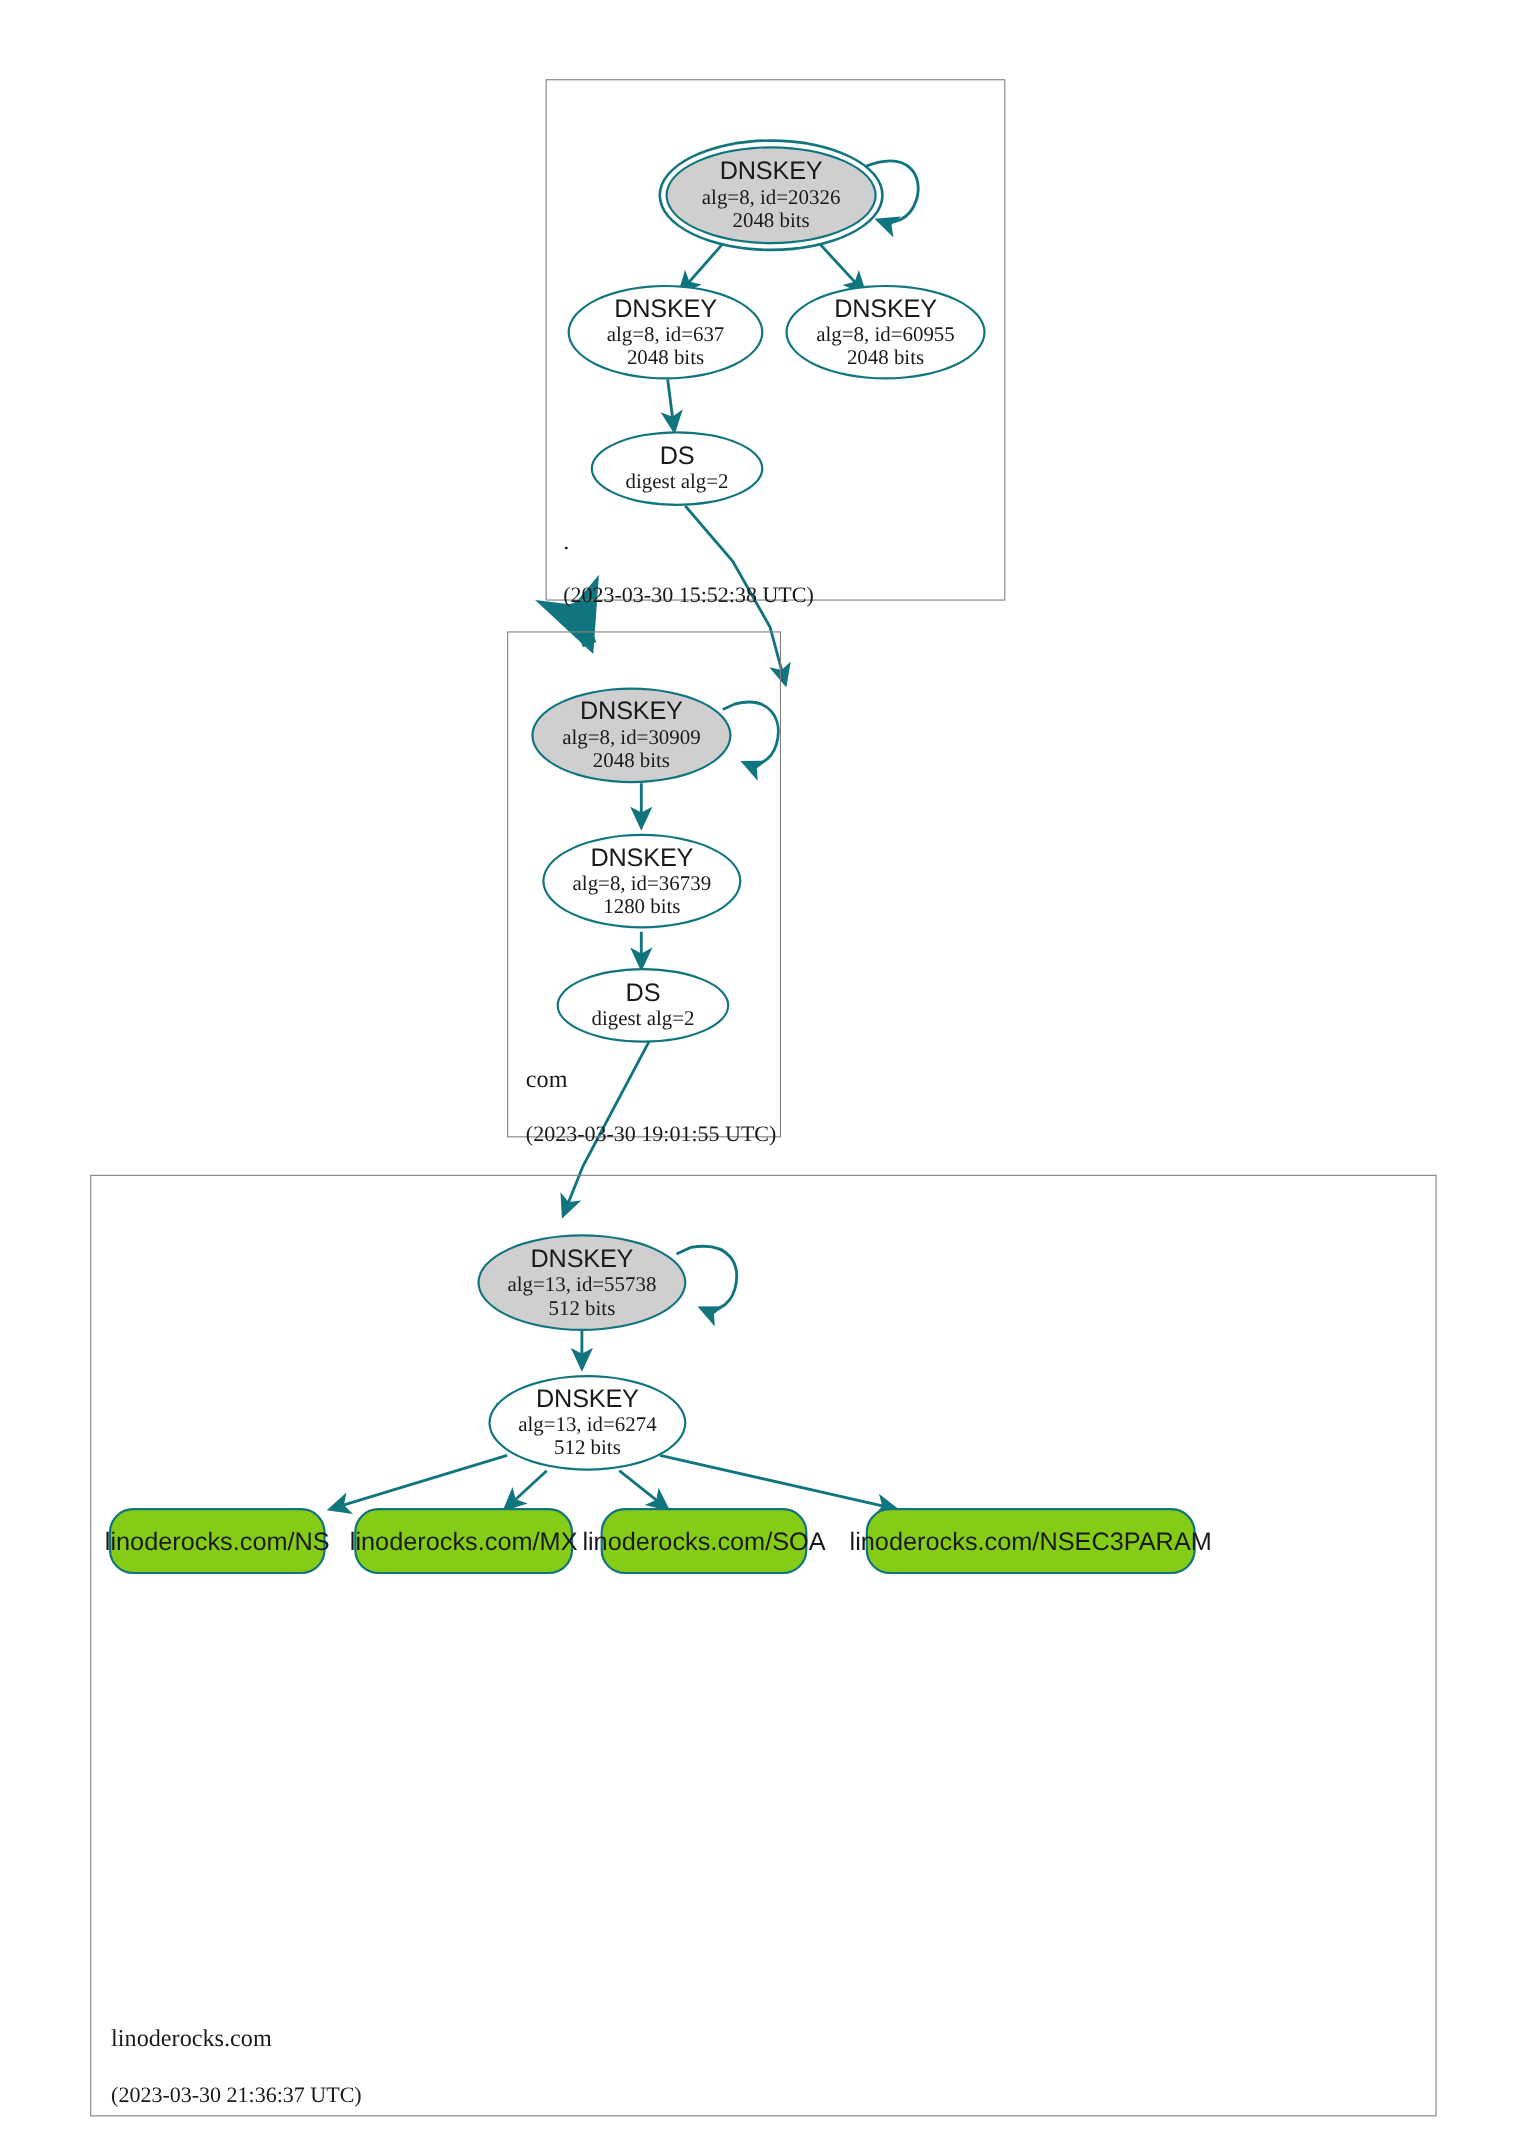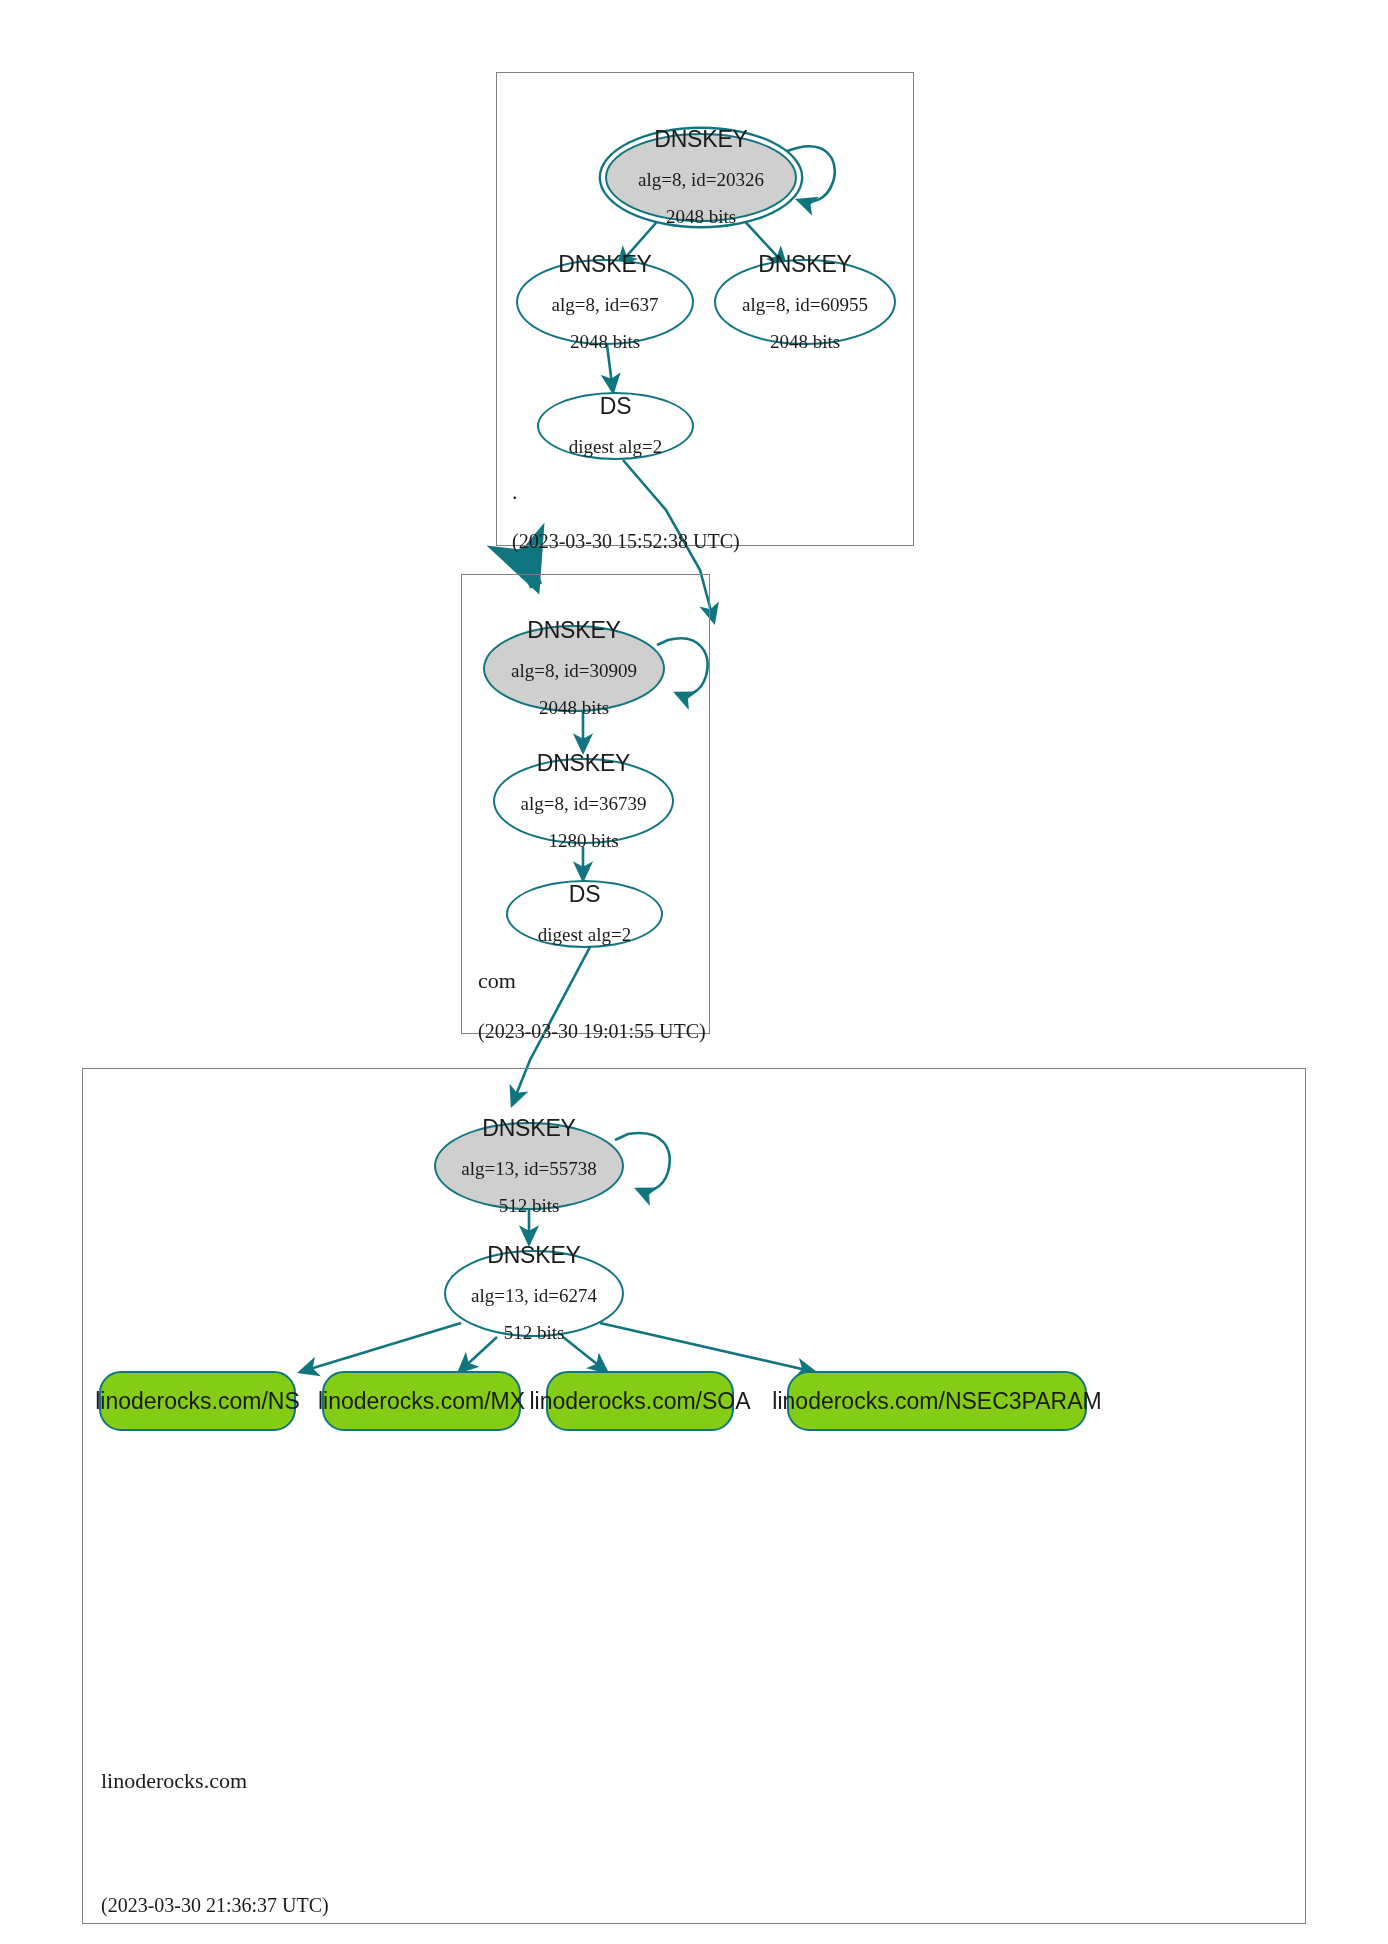--- a/index.html
+++ b/index.html
@@ -70,21 +70,20 @@
     font-family: "Liberation Sans", sans-serif;
     font-size: 23px;
     color: #1a1a1a;
     letter-spacing: -0.2px;
   }
   .node .sub {
     font-family: "Liberation Serif", serif;
     font-size: 19px;
     color: #1a1a1a;
     white-space: nowrap;
-    margin-top: 16px;
   }
   .node.ds .title { font-size: 23px; }
 
   
   .rrset {
     position: absolute;
     display: flex;
     align-items: center;
     justify-content: center;
     box-sizing: border-box;
@@ -193,21 +192,21 @@
     <span class="sub">alg=8, id=36739</span>
     <span class="sub">1280 bits</span>
   </div>
 
   <div class="node ds" style="left:506px; top:880px; width:157px; height:68px;">
     <span class="title">DS</span>
     <span class="sub">digest alg=2</span>
   </div>
 
   <div class="zone-box" style="left:82px; top:1068px; width:1224px; height:856px;"></div>
-  <div class="zone-label zone-name" style="left:101px; top:1768px;">linoderocks.com</div>
+  <div class="zone-label zone-name" style="left:101px; top:1840px;">linoderocks.com</div>
   <div class="zone-label zone-time" style="left:101px; top:1872px;">(2023-03-30 21:36:37 UTC)</div>
 
   <div class="node shaded" style="left:434px; top:1122px; width:190px; height:88px;">
     <span class="title">DNSKEY</span>
     <span class="sub">alg=13, id=55738</span>
     <span class="sub">512 bits</span>
   </div>
 
   <div class="node" style="left:444px; top:1250px; width:180px; height:87px;">
     <span class="title">DNSKEY</span>

